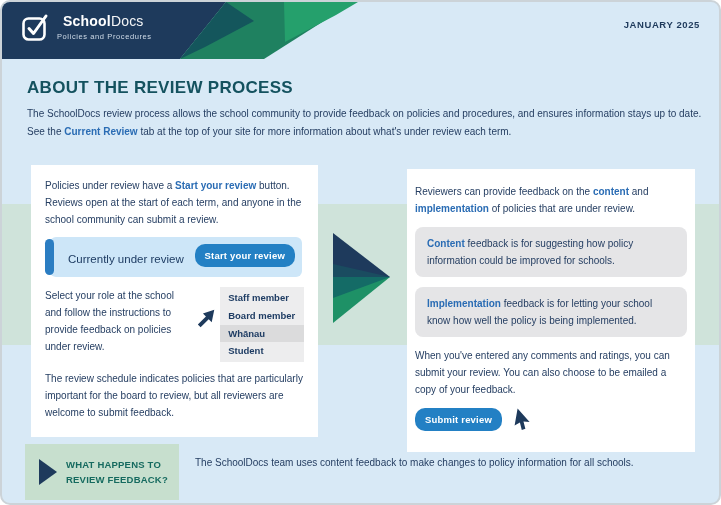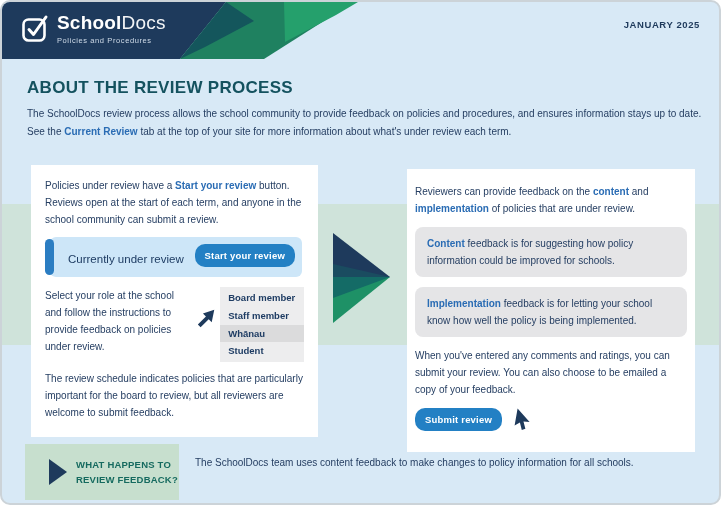--- a/index.html
+++ b/index.html
@@ -21,21 +21,21 @@
   .green-band {
     position:absolute; left:0; top:202px; width:100%; height:141px;
     background:#cfe3da;
   }
   
   .header-art { position:absolute; left:0; top:0; width:360px; height:57px; }
   .logo {
     position:absolute; left:20px; top:11px;
     display:flex; align-items:center; gap:8px;
   }
-  .logo-text-name { color:#ffffff; font-size:19px; letter-spacing:0.2px; line-height:1.1; }
+  .logo-text-name { color:#ffffff; font-size:14px; letter-spacing:0.2px; line-height:1.1;margin-left:6px; }
   .logo-text-name .b { font-weight:700; }
   .logo-text-name .l { font-weight:400; opacity:0.95; }
   .logo-tagline { color:#cfdbe8; font-size:7.5px; letter-spacing:0.6px; margin-top:2px; }
   .date-badge {
     position:absolute; right:19px; top:17px;
     font-size:9.5px; font-weight:800; letter-spacing:0.6px; color:#1e3a5c;
   }
   
   .page-title {
     position:absolute; left:25px; top:76px;
@@ -90,21 +90,21 @@
     background:#e5e5e7; border-radius:8px;
     padding:8px 12px; margin:10px 0;
   }
   .submit-row { display:flex; align-items:center; gap:12px; margin-top:10px; }
   
   .mid-arrow { position:absolute; left:331px; top:231px; }
   
   .footer-block {
     position:absolute; left:23px; top:442px; width:154px; height:56px;
     background:#c7dfce;
-    display:flex; align-items:center; gap:9px; padding-left:24px;
+    display:flex; align-items:center; gap:9px; padding-left:14px;
   }
   .footer-label {
     font-size:9.5px; font-weight:800; letter-spacing:0.2px;
     color:#156a5f; line-height:1.6;
   }
   .footer-text {
     position:absolute; left:193px; top:451px; width:525px;
     font-size:10px; line-height:1.9; color:#253e62;
   }
 </style>
@@ -147,22 +147,22 @@
       <div class="bar-label">Currently under review</div>
       <button class="btn">Start your review</button>
     </div>
 
     <div class="role-row">
       <p class="p2">Select your role at the school and follow the instructions to provide feedback on policies under review.</p>
       <svg class="cursor-ne" width="19" height="19" viewBox="0 0 26 26" aria-hidden="true">
         <path d="M25 1 L9.5 6 L13.6 10.1 L2.5 21.2 L6.3 25 L17.4 13.9 L21.5 18 Z" fill="#1e3a5c"></path>
       </svg>
       <div class="role-list">
+        <div class="role-item">Staff member</div>
         <div class="role-item">Board member</div>
-        <div class="role-item">Staff member</div>
         <div class="role-item selected">Whānau</div>
         <div class="role-item">Student</div>
       </div>
     </div>
 
     <p>The review schedule indicates policies that are particularly important for the board to review, but all reviewers are welcome to submit feedback.</p>
   </div>
 
   <svg class="mid-arrow" width="58" height="90" viewBox="0 0 58 90" aria-hidden="true">
     <polygon points="0,0 57,44 0,44" fill="#1e3a5c"></polygon>

